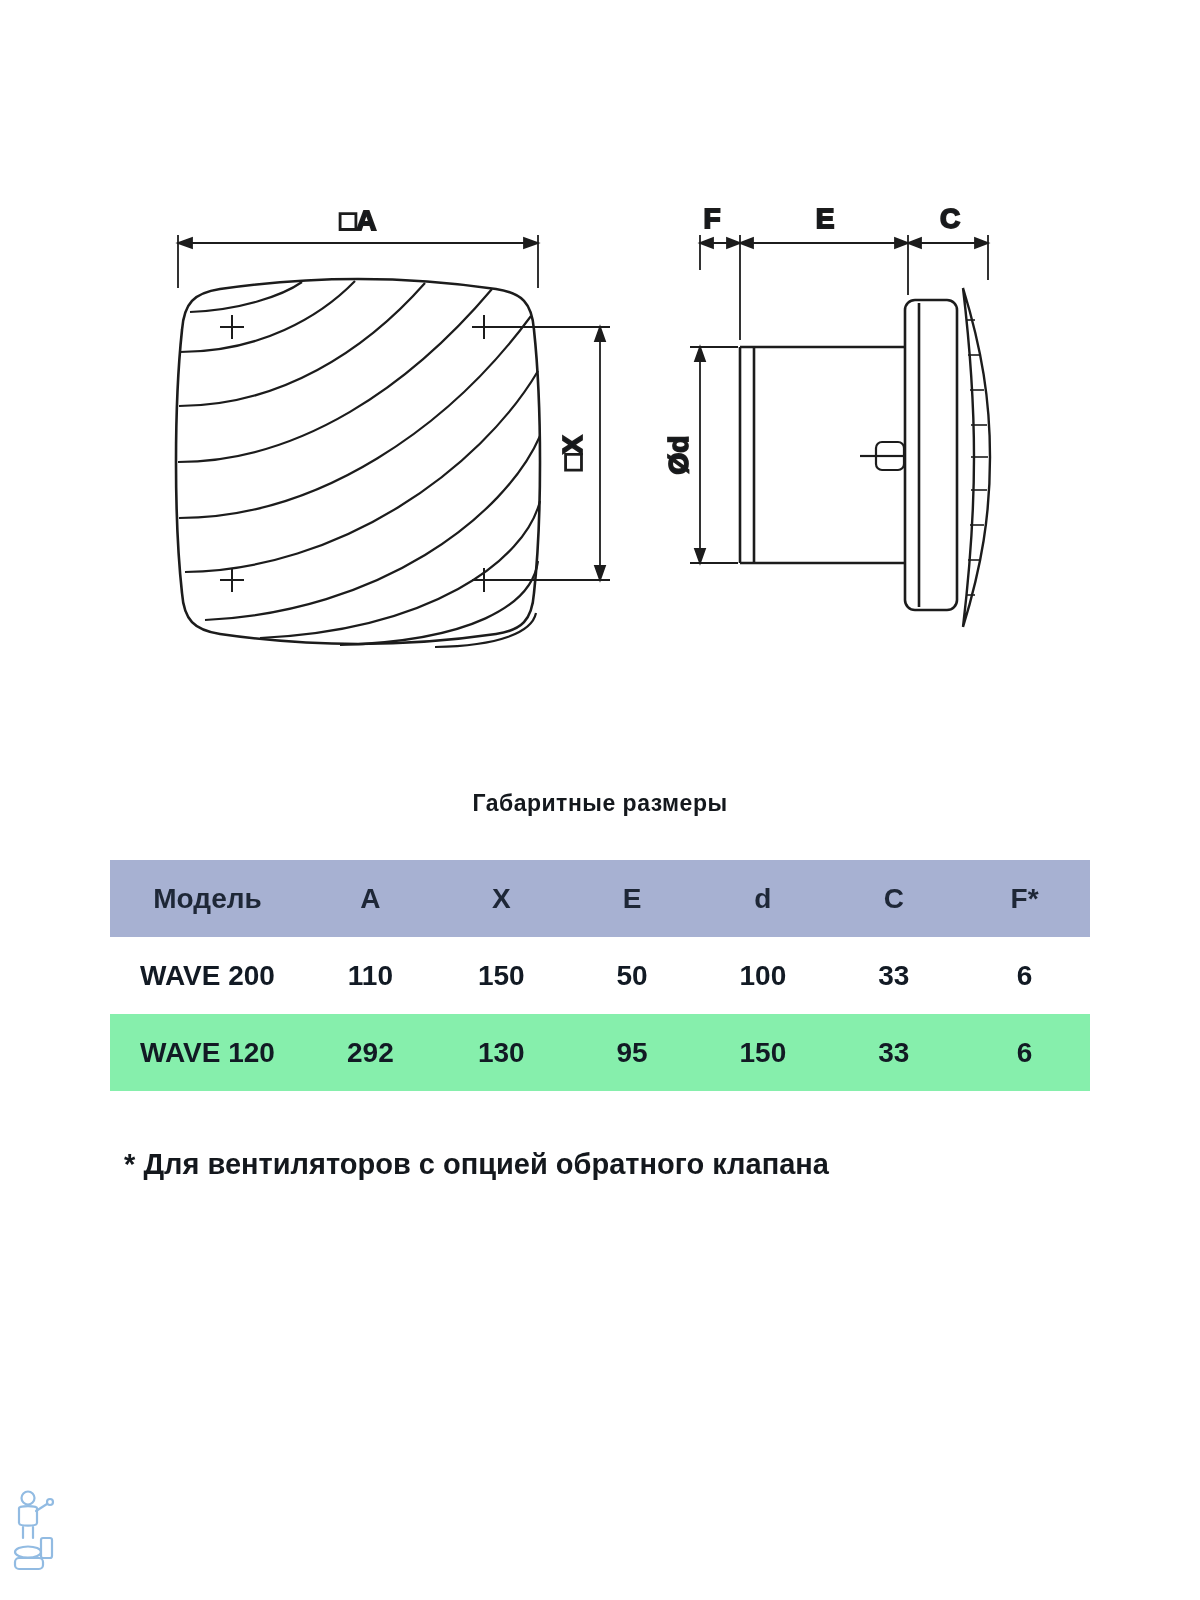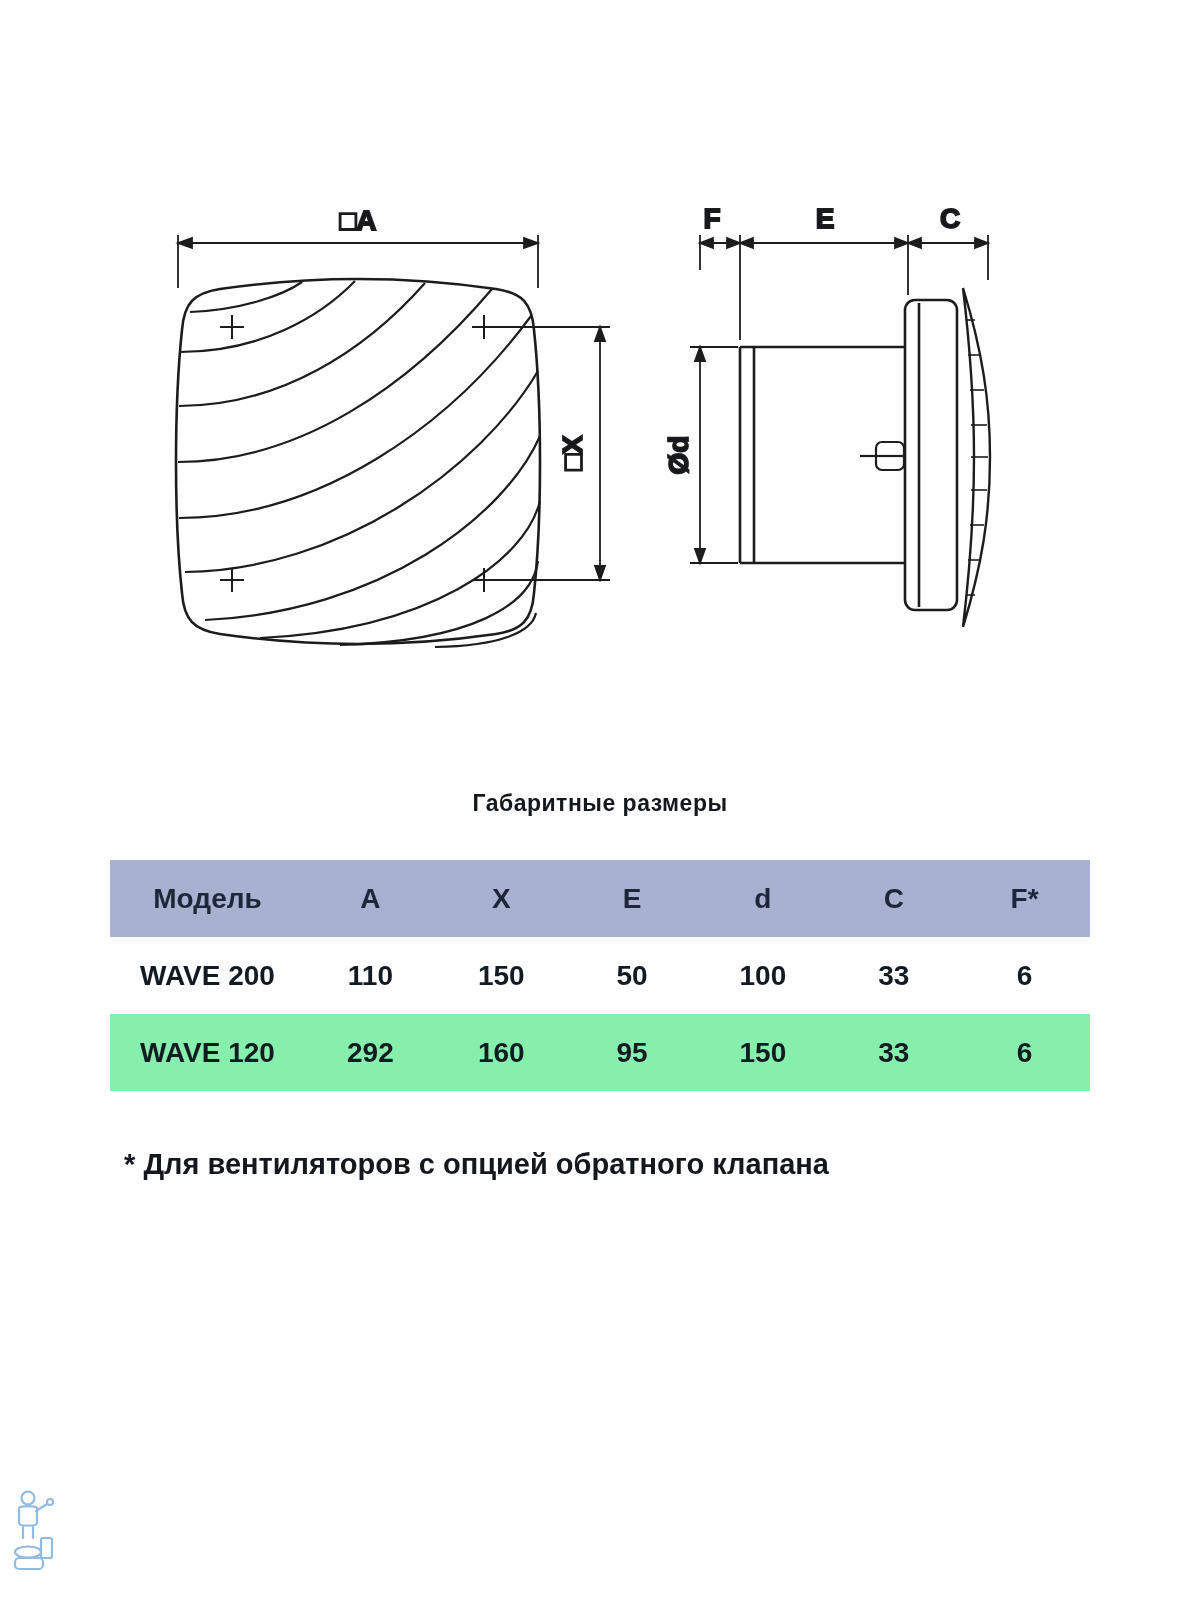--- a/index.html
+++ b/index.html
@@ -179,21 +179,21 @@
     <div class="t-cell">110</div>
     <div class="t-cell">150</div>
     <div class="t-cell">50</div>
     <div class="t-cell">100</div>
     <div class="t-cell">33</div>
     <div class="t-cell">6</div>
   </div>
   <div class="t-row t-alt">
     <div class="t-cell">WAVE 120</div>
     <div class="t-cell">292</div>
-    <div class="t-cell">160</div>
+    <div class="t-cell">130</div>
     <div class="t-cell">95</div>
     <div class="t-cell">150</div>
     <div class="t-cell">33</div>
     <div class="t-cell">6</div>
   </div>
 </div>
 
 <div class="footnote">* Для вентиляторов с опцией обратного клапана</div>
 
 <div class="watermark">

